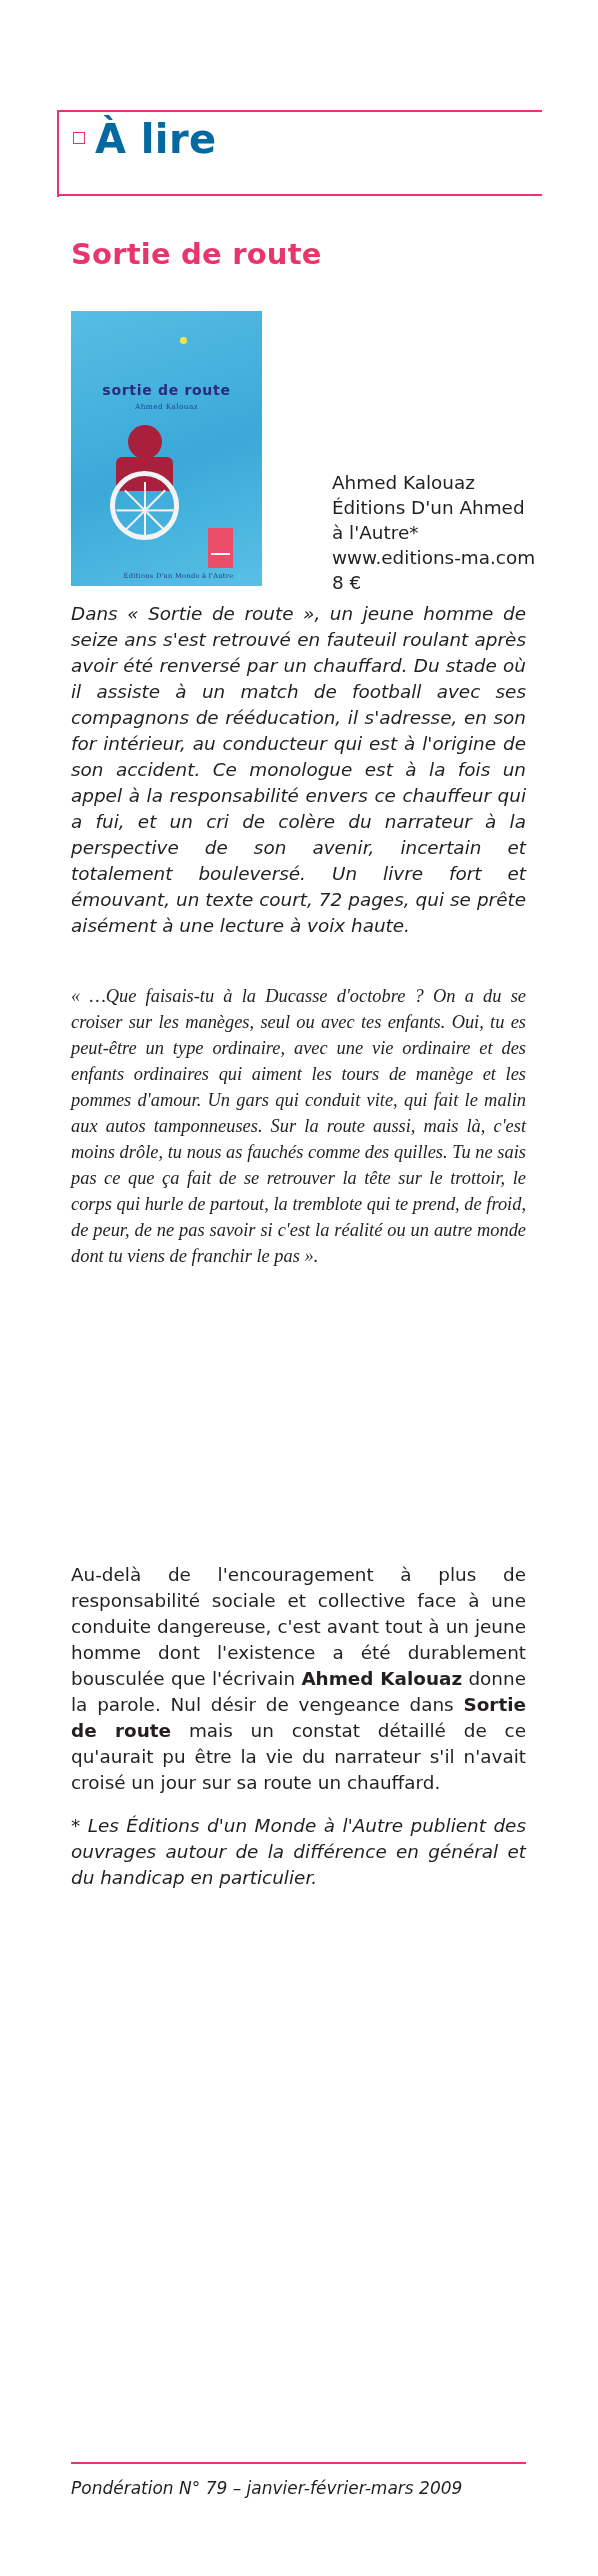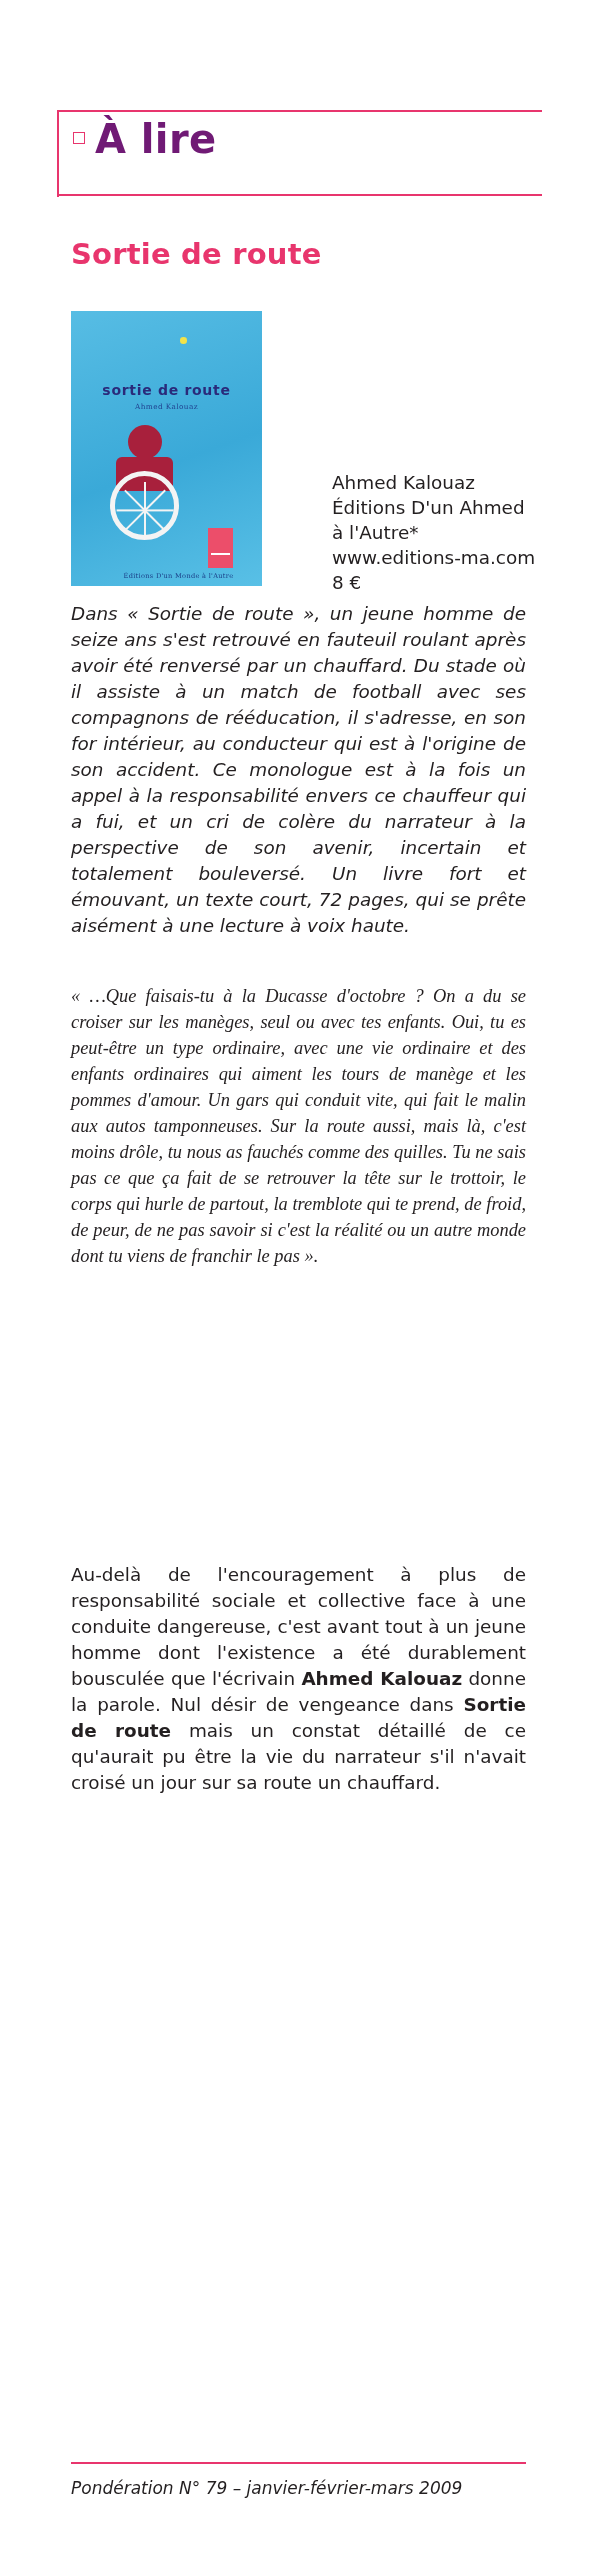--- a/index.html
+++ b/index.html
@@ -64,21 +64,21 @@
   }
   .header-title {
     position: absolute;
     left: 38px;
     top: 5.9px;
     font-family: "DejaVu Sans", sans-serif;
     font-weight: bold;
     font-size: 40px;
     line-height: 46px;
     letter-spacing: 0.4px;
-    color: #701a75;
+    color: #0369a1;
   }
 
   
   .article-title {
     position: absolute;
     left: 71px;
     top: 237px;
     width: 455px;
     font-family: "DejaVu Sans", sans-serif;
     font-weight: bold;
@@ -319,18 +319,21 @@
   </div>
 
   <div class="body-col quote" style="top: 983px;">
     <p class="para">« …Que faisais-tu à la Ducasse d'octobre ? On a du se croiser sur les manèges, seul ou avec tes enfants. Oui, tu es peut-être un type ordinaire, avec une vie ordinaire et des enfants ordinaires qui aiment les tours de manège et les pommes d'amour. Un gars qui conduit vite, qui fait le malin aux autos tamponneuses. Sur la route aussi, mais là, c'est moins drôle, tu nous as fauchés comme des quilles. Tu ne sais pas ce que ça fait de se retrouver la tête sur le trottoir, le corps qui hurle de partout, la tremblote qui te prend, de froid, de peur, de ne pas savoir si c'est la réalité ou un autre monde dont tu viens de franchir le pas ».</p>
   </div>
 
   <div class="body-col" style="top: 1562px;">
     <p class="para"><span>Au-delà de l'encouragement à plus de responsabilité sociale et collective face à une conduite dangereuse, c'est avant tout à un jeune homme dont l'existence a été durablement bousculée que l'écrivain </span><span class="bold">Ahmed Kalouaz</span><span> donne la parole. Nul désir de vengeance dans </span><span class="bold">Sortie de route</span><span> mais un constat détaillé de ce qu'aurait pu être la vie du narrateur s'il n'avait croisé un jour sur sa route un chauffard.</span></p>
   </div>
 
+  <div class="body-col note" style="top: 1813px;">
+    <p class="para">* Les Éditions d'un Monde à l'Autre publient des ouvrages autour de la différence en général et du handicap en particulier.</p>
+  </div>
 
   <div class="footer-rule"></div>
   <div class="footer">Pondération N° 79 – janvier-février-mars 2009</div>
 
 </div>
 
 
 </body></html>

